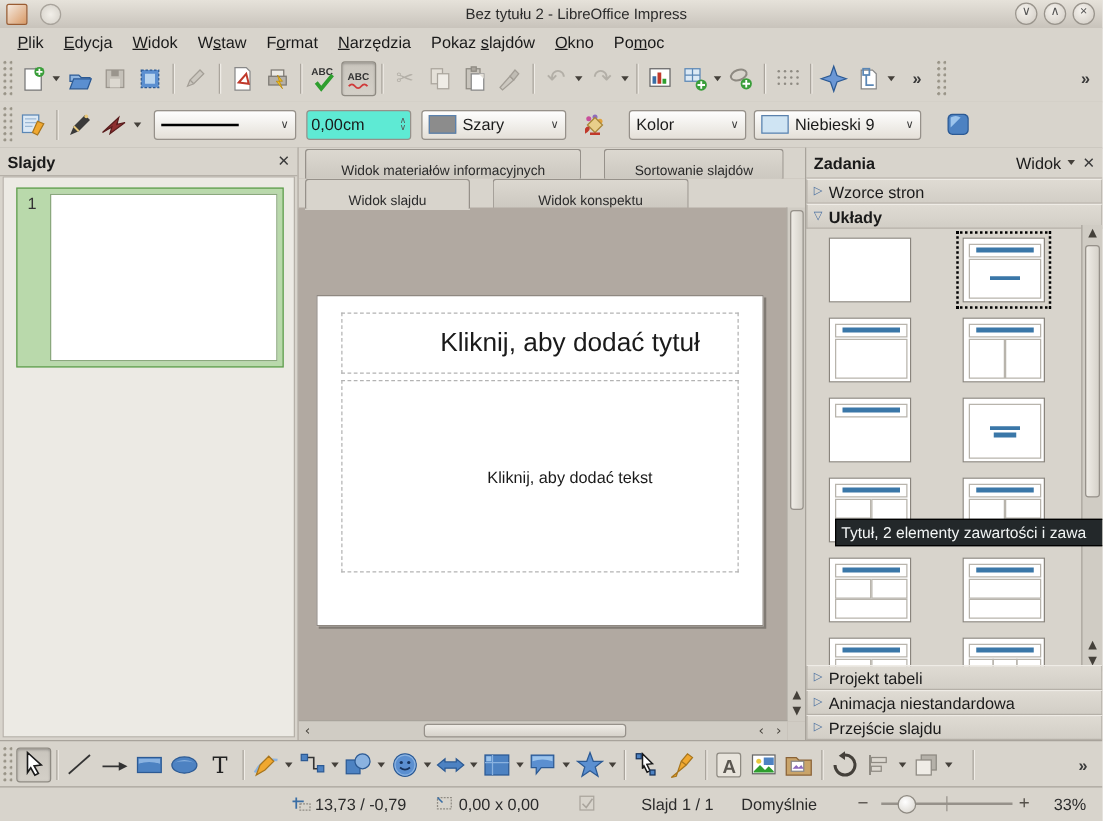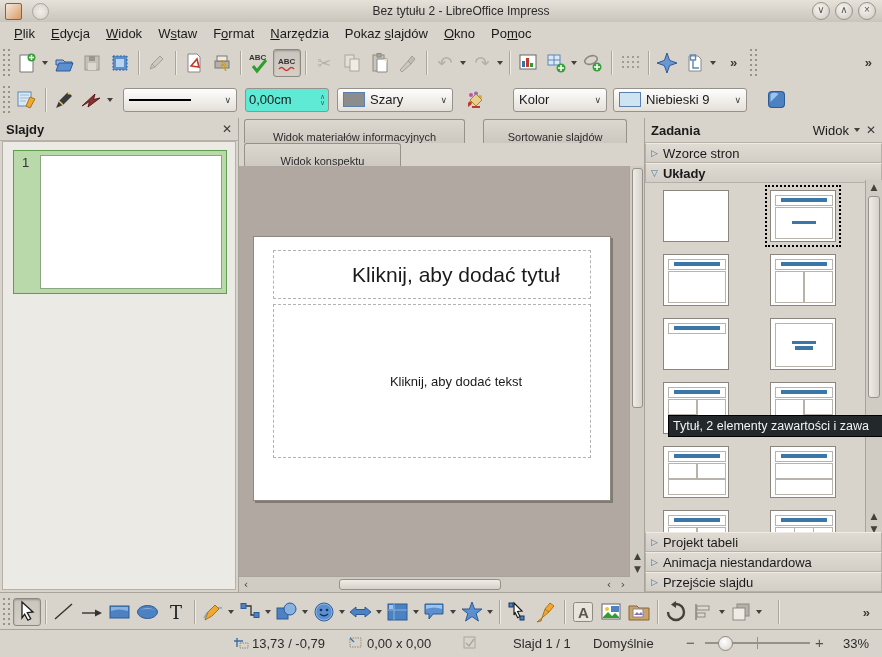--- a/index.html
+++ b/index.html
@@ -358,21 +358,21 @@
     <div class="btn" style="margin-left:8px">
       <svg width="24" height="24">
           <circle cx="8" cy="7" r="2" fill="#c94f9b"></circle>
           <circle cx="13" cy="5.5" r="2" fill="#8e6bbf"></circle>
           <circle cx="17" cy="9" r="2" fill="#e2a33c"></circle>
           <path d="M7 12l6-6 6 6-6 6z" fill="#e8cf8a" stroke="#a8863a"></path>
           <path d="M5 15q2-3 3.5-1t-3.5 5z" fill="#c0392b"></path>
           <path d="M9 19h8" stroke="#c0392b" stroke-width="2"></path>
         </svg>
     </div>
-    <div class="combo" style="width:82px;margin-left:24px">
+    <div class="combo" style="width:82px;margin-left:14px">
       <span class="cv">Kolor</span>
       <span class="glyph" style="font-size:9px">∨</span>
     </div>
     <div class="combo" style="width:122px;margin-left:6px">
       <span class="swatch" style="background:#cfe4f3"></span>
       <span class="cv">Niebieski 9</span>
       <span class="glyph" style="font-size:9px">∨</span>
     </div>
     <div class="btn" style="margin-left:16px">
       <svg width="24" height="24">
@@ -399,20 +399,23 @@
   <div class="center">
     <div class="tabrow" style="padding-top:1px">
       <div class="tab" style="width:222px">
           <span>Widok materiałów informacyjnych</span>
         </div>
       <div class="tab" style="width:139px">
           <span>Sortowanie slajdów</span>
         </div>
     </div>
     <div class="tabrow">
+      <div class="tab active" style="width:118px">
+          <span>Widok slajdu</span>
+        </div>
       <div class="tab" style="width:143px">
           <span>Widok konspektu</span>
         </div>
     </div>
     <div class="canvas">
       <div class="slide">
         <div class="ph ph-title">
           <span>Kliknij, aby dodać tytuł</span>
         </div>
         <div class="ph ph-text">

